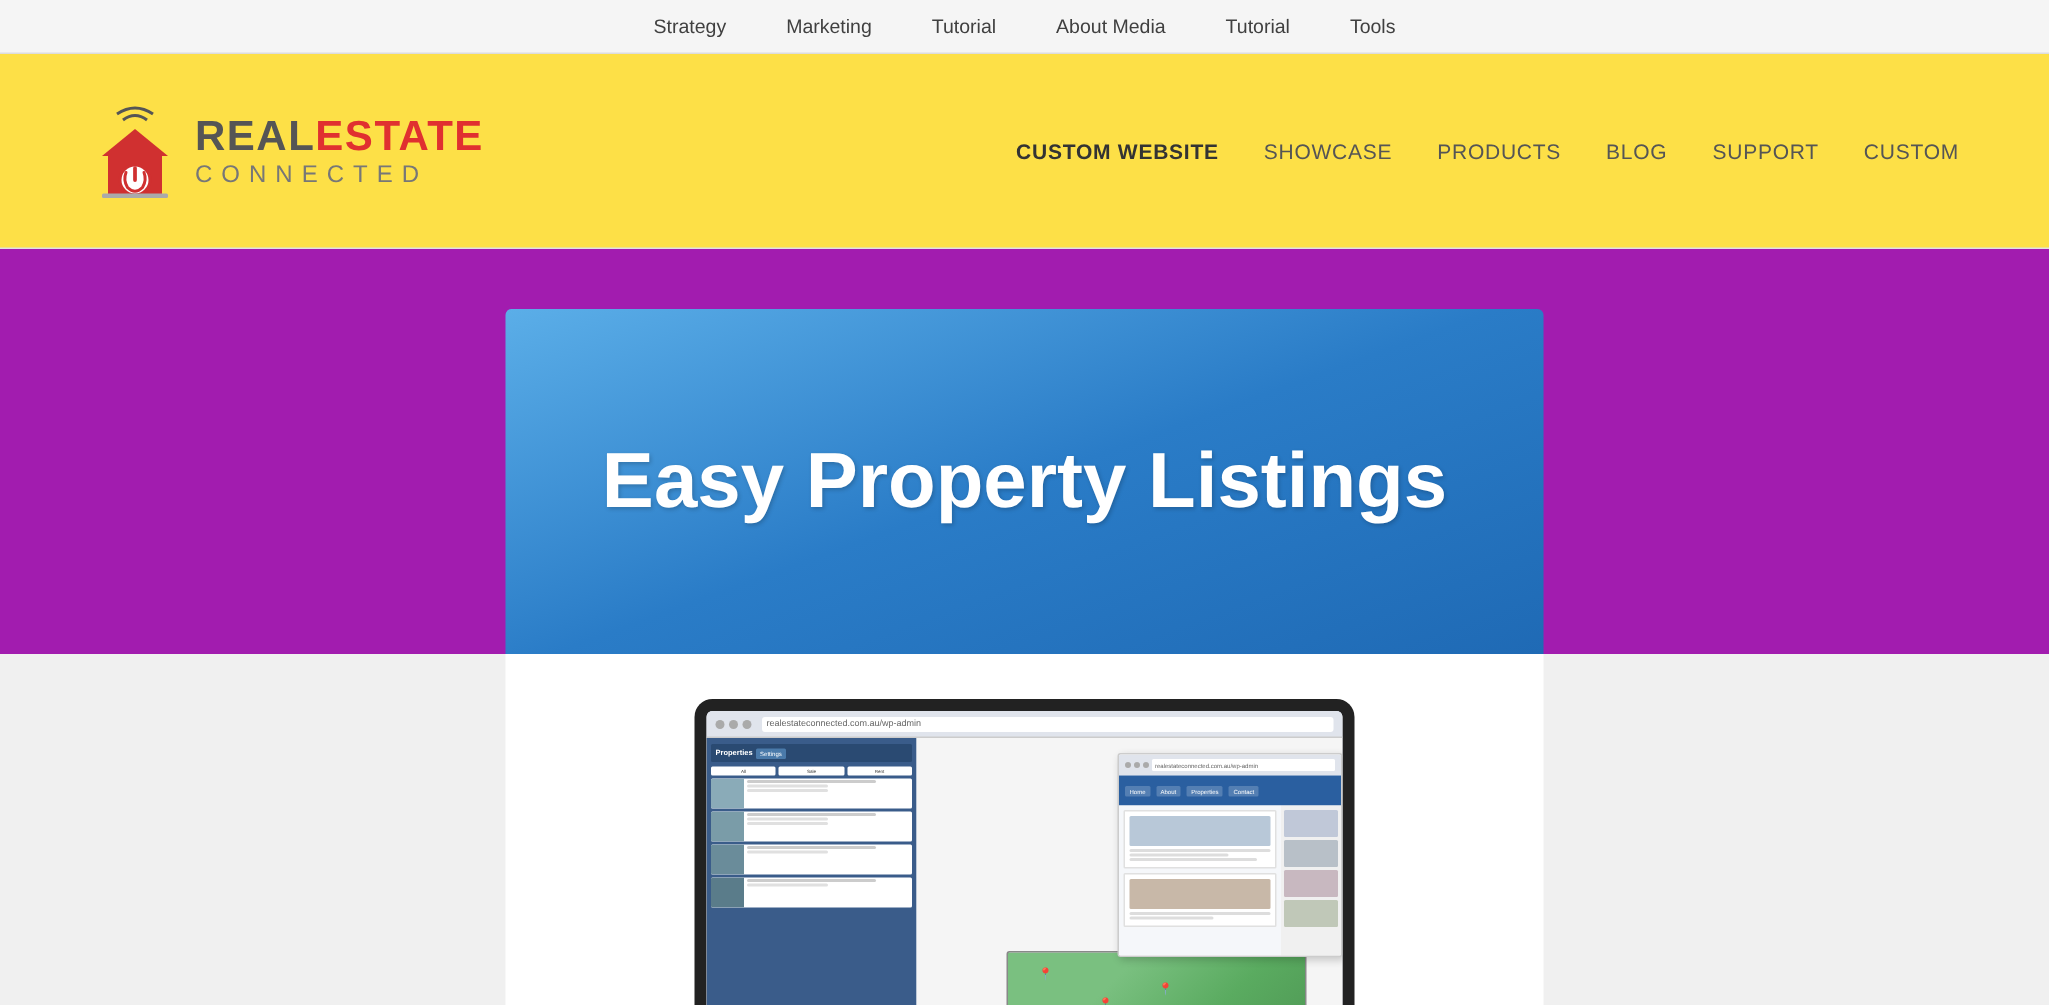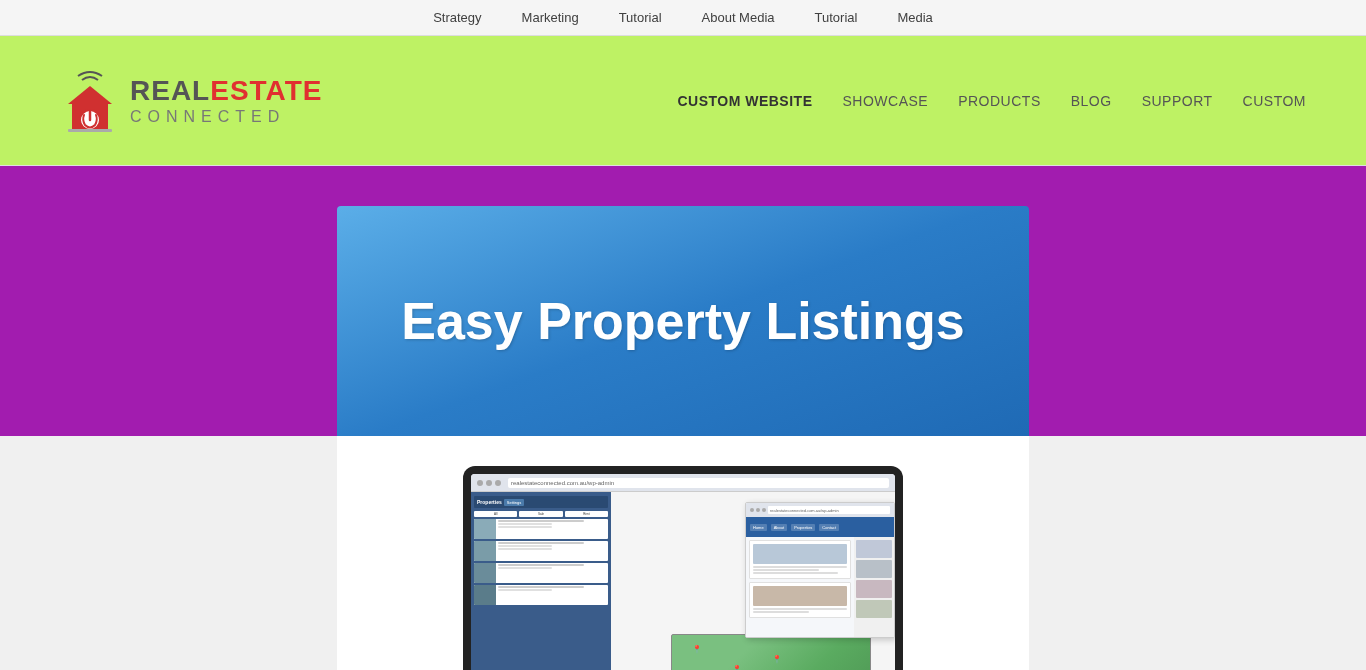--- a/index.html
+++ b/index.html
@@ -28,21 +28,21 @@
 
     .top-bar-item {
       font-size: 13px;
       color: #404040;
       cursor: pointer;
       text-decoration: none;
     }
 
     
     #header {
-      background: #bef264;
+      background: #fde047;
       border-bottom: 1px solid #e0e0e0;
       display: flex;
       align-items: center;
       justify-content: space-between;
       padding: 0 60px;
       height: 130px;
     }
 
     #logo-area {
       display: flex;
@@ -438,21 +438,21 @@
   </style>
 </head>
 <body>
 
 <div id="top-bar">
 <a class="top-bar-item">Strategy</a>
     <a class="top-bar-item">Marketing</a>
     <a class="top-bar-item">Tutorial</a>
     <a class="top-bar-item">About Media</a>
     <a class="top-bar-item">Tutorial</a>
-    <a class="top-bar-item">Media</a>
+    <a class="top-bar-item">Tools</a>
   </div>
 
 <header id="header">
   <div id="logo-area">
 
     <div id="logo-icon">
       <svg width="60" height="68" viewBox="0 0 60 68" xmlns="http://www.w3.org/2000/svg">
 
         <path d="M22 12 Q30 6 38 12" stroke="#555" stroke-width="2" fill="none"></path>
         <path d="M18 8 Q30 0 42 8" stroke="#555" stroke-width="2" fill="none"></path>

